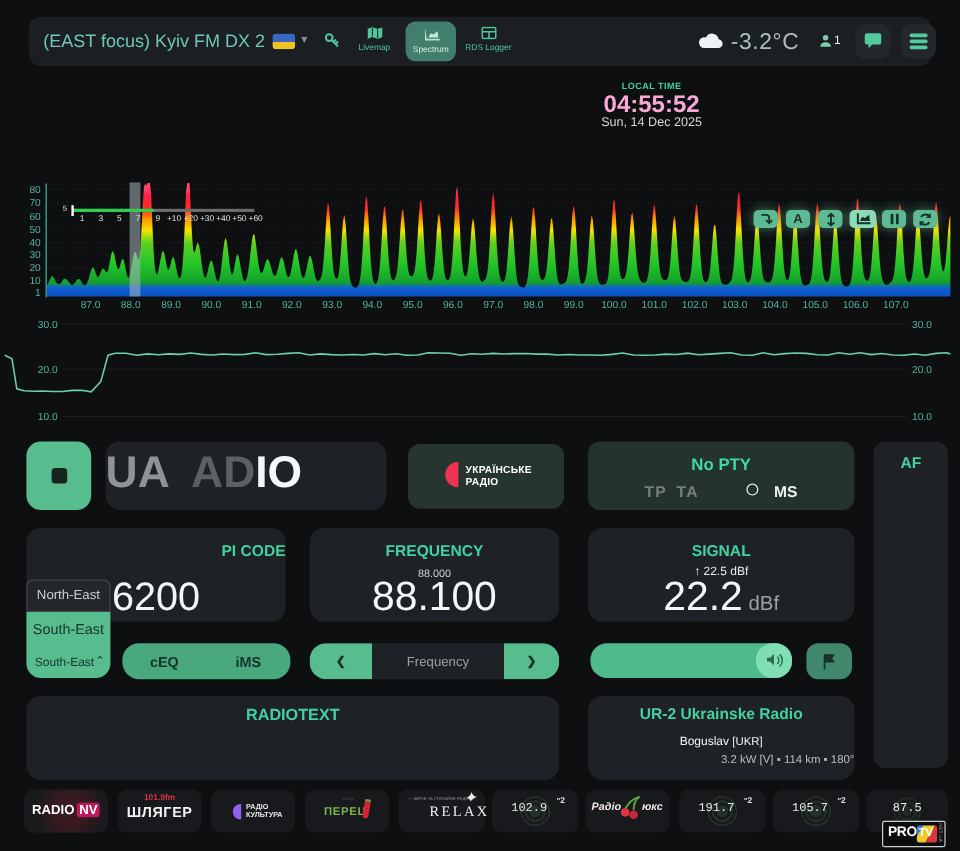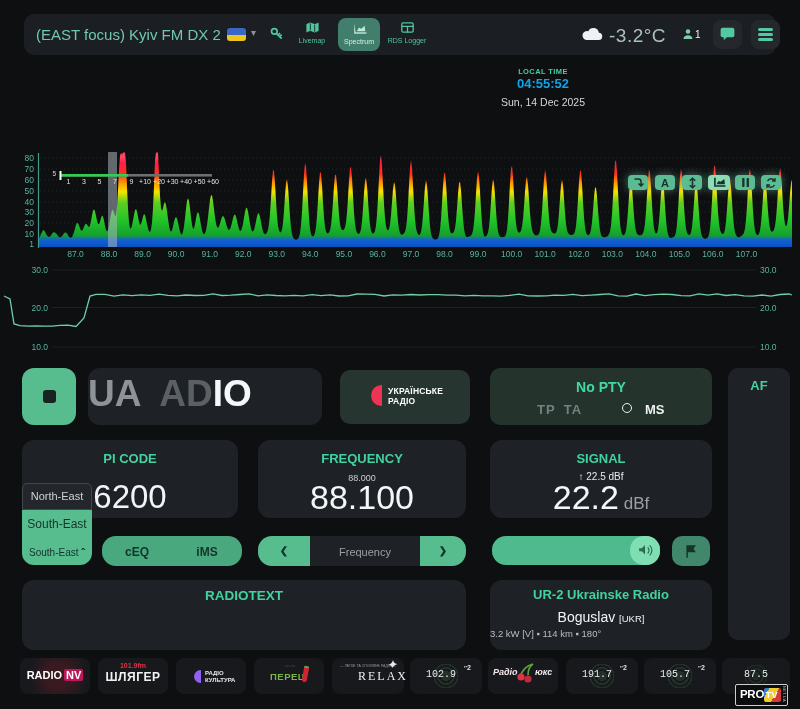--- a/index.html
+++ b/index.html
@@ -49,21 +49,21 @@
 <svg class="abs" style="left:720px;top:27px" width="15" height="14" viewBox="0 0 24 22" fill="#52c9a0">
     <rect x="1" y="1" width="22" height="15" rx="3"></rect>
     <path d="M6 15 v6 l6-6 Z"></path>
   </svg>
 <div class="abs" style="left:751px;top:20px;width:29px;height:29px;background:#24282d;border-radius:8px"></div>
 <div class="abs" style="left:758px;top:28px;width:15px;height:2.6px;background:#52c9a0;border-radius:2px"></div>
 <div class="abs" style="left:758px;top:33px;width:15px;height:2.6px;background:#52c9a0;border-radius:2px"></div>
 <div class="abs" style="left:758px;top:38px;width:15px;height:2.6px;background:#52c9a0;border-radius:2px"></div>
 
 <div class="abs tealb" style="left:443px;top:66.5px;width:200px;text-align:center;font-size:7.5px;letter-spacing:0.4px">LOCAL TIME</div>
-<div class="abs" style="left:403px;top:76px;width:280px;text-align:center;font-size:13px;font-weight:700;color:#0ea5e9">04:55:52</div>
+<div class="abs" style="left:403px;top:76px;width:280px;text-align:center;font-size:20px;font-weight:700;color:#f9a8d4">04:55:52</div>
 <div class="abs" style="left:403px;top:95.5px;width:280px;text-align:center;font-size:10.5px;color:#d4d8db">Sun, 14 Dec 2025</div>
 
 <svg class="abs" style="left:0;top:0" width="800" height="370">
 <defs>
 <linearGradient id="sg" x1="0" y1="247" x2="0" y2="158" gradientUnits="userSpaceOnUse">
 <stop offset="0" stop-color="#0a52c0"></stop>
         <stop offset="0.08" stop-color="#1160d4"></stop>
 <stop offset="0.13" stop-color="#14a02c"></stop>
         <stop offset="0.3" stop-color="#22c428"></stop>
 <stop offset="0.5" stop-color="#5ecf22"></stop>
@@ -188,21 +188,21 @@
 <div class="abs" style="left:388px;top:385.5px;font-size:8.5px;font-weight:bold;color:#fdfdfd;letter-spacing:0.2px;line-height:10.5px">УКРАЇНСЬКЕ<br>РАДІО</div>
 <div class="card" style="left:490px;top:368px;width:222px;height:57px;background:#25332d;border-radius:10px"></div>
 <div class="abs tealb" style="left:490px;top:379px;width:222px;text-align:center;font-size:14px;color:#41d9a2">No PTY</div>
 <div class="abs" style="left:537px;top:402px;font-size:13px;font-weight:bold;color:#787f84;letter-spacing:1px">TP  TA</div>
 <div class="abs" style="left:622px;top:403px;width:10px;height:10px;border:1.6px solid #eef1f3;border-radius:50%"></div>
 <div class="abs" style="left:645px;top:402px;font-size:13px;font-weight:bold;color:#eef1f3">MS</div>
 <div class="card" style="left:728px;top:368px;width:62px;height:272px;border-radius:10px"></div>
 <div class="abs tealb" style="left:728px;top:378px;width:62px;text-align:center;font-size:13px">AF</div>
 
 <div class="card" style="left:22px;top:440px;width:216px;height:78px"></div>
-<div class="abs tealb" style="left:22px;top:451px;width:216px;text-align:center;font-size:13px">PI CODE</div>
+<div class="abs tealb" style="left:22px;top:451px;width:216px;text-align:right;font-size:13px">PI CODE</div>
 <div class="abs" style="left:22px;top:478px;width:216px;text-align:center;font-size:33px;color:#f2f4f6">6200</div>
 <div class="card" style="left:258px;top:440px;width:208px;height:78px"></div>
 <div class="abs tealb" style="left:258px;top:451px;width:208px;text-align:center;font-size:13px">FREQUENCY</div>
 <div class="abs" style="left:258px;top:472.5px;width:208px;text-align:center;font-size:9px;color:#c8cdd1">88.000</div>
 <div class="abs" style="left:258px;top:478px;width:208px;text-align:center;font-size:34px;color:#f4f6f8">88.100</div>
 <div class="card" style="left:490px;top:440px;width:222px;height:78px"></div>
 <div class="abs tealb" style="left:490px;top:451px;width:222px;text-align:center;font-size:13px">SIGNAL</div>
 <div class="abs" style="left:490px;top:471px;width:222px;text-align:center;font-size:10px;color:#e8ebee">↑ 22.5 dBf</div>
 <div class="abs" style="left:490px;top:478px;width:222px;text-align:center;color:#f4f6f8"><span style="font-size:34px">22.2</span><span style="font-size:17px;color:#9aa0a5"> dBf</span></div>
 
@@ -224,22 +224,22 @@
   </svg>
 <div class="abs" style="left:672px;top:536px;width:38px;height:30px;background:#41876c;border-radius:10px"></div>
 <svg class="abs" style="left:684px;top:543px" width="14" height="16" viewBox="0 0 24 28" fill="#16332a">
     <path d="M4 2 v24 h2.5 v-10 h14 l-4-6 4-6 h-16.5 Z"></path>
   </svg>
 
 <div class="card" style="left:22px;top:580px;width:444px;height:70px"></div>
 <div class="abs tealb" style="left:22px;top:588px;width:444px;text-align:center;font-size:13.5px">RADIOTEXT</div>
 <div class="card" style="left:490px;top:580px;width:222px;height:70px"></div>
 <div class="abs tealb" style="left:490px;top:586.5px;width:222px;text-align:center;font-size:13px">UR-2 Ukrainske Radio</div>
-<div class="abs" style="left:490px;top:608px;width:222px;text-align:center;color:#f2f4f6"><span style="font-size:14px">Boguslav </span><span style="font-size:9.5px">[UKR]</span></div>
-<div class="abs" style="left:490px;top:628px;width:222px;text-align:left;font-size:9.5px;color:#b9bec2">3.2 kW [V] ▪ 114 km ▪ 180°</div>
+<div class="abs" style="left:490px;top:608px;width:222px;text-align:center;color:#f2f4f6"><span style="font-size:10px">Boguslav </span><span style="font-size:9.5px">[UKR]</span></div>
+<div class="abs" style="left:490px;top:628px;width:222px;text-align:right;font-size:9.5px;color:#b9bec2">3.2 kW [V] ▪ 114 km ▪ 180°</div>
 
 <div class="abs" style="left:22px;top:483px;width:70px;height:27px;background:#23262b;border:1px solid #42474c;border-radius:5px 5px 0 0"></div>
 <div class="abs" style="left:22px;top:490px;width:70px;text-align:center;font-size:11px;color:#c9d4cf">North-East</div>
 <div class="abs" style="left:22px;top:510px;width:70px;height:55px;background:#57bd8e;border-radius:0 0 12px 12px"></div>
 <div class="abs" style="left:22px;top:517px;width:70px;text-align:center;font-size:12px;color:#15332a">South-East</div>
 <div class="abs" style="left:22px;top:546px;width:70px;text-align:center;font-size:10px;color:#15332a">South-East <span style="font-size:11px;font-weight:bold">ˆ</span></div>
 
 <div class="abs" style="left:20px;top:658px;width:70px;height:36px;border-radius:8px;background:radial-gradient(circle at 55% 50%, #381a20 0 30%, #17191d 70%)"></div>
 <div class="abs" style="left:20px;top:669px;width:70px;text-align:center;font-size:11px;font-weight:900;color:#fff">RADIO<span style="background:#be185d;border-radius:2px;padding:0 2px;margin-left:2px">NV</span></div>
 <div class="abs" style="left:98px;top:658px;width:70px;height:36px;border-radius:8px;background:#17191d"></div>

